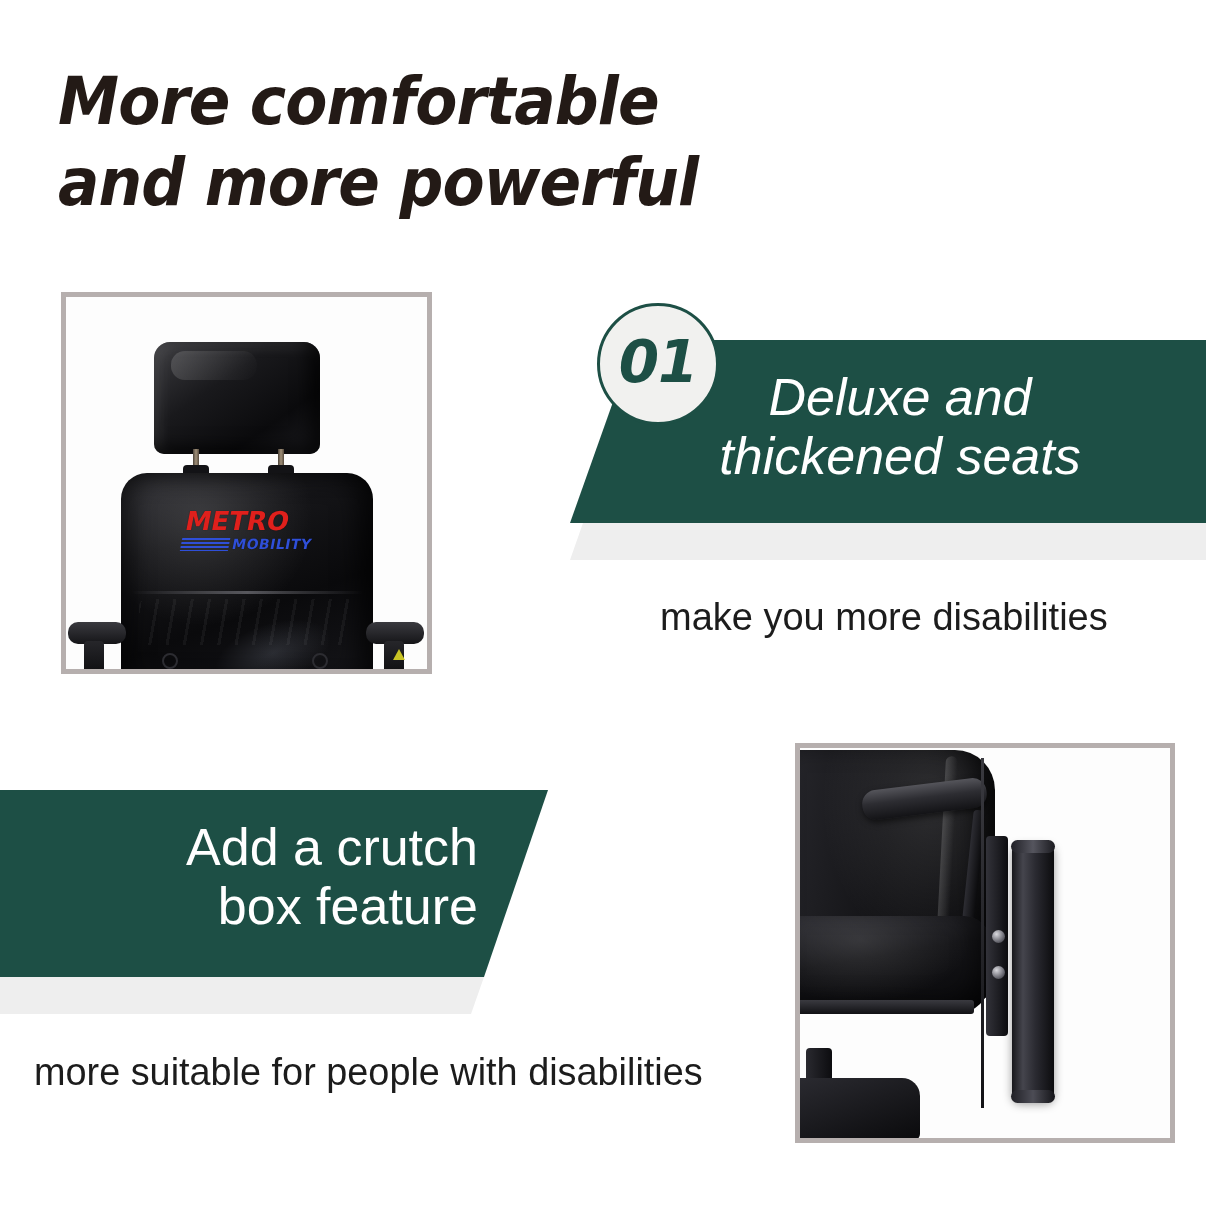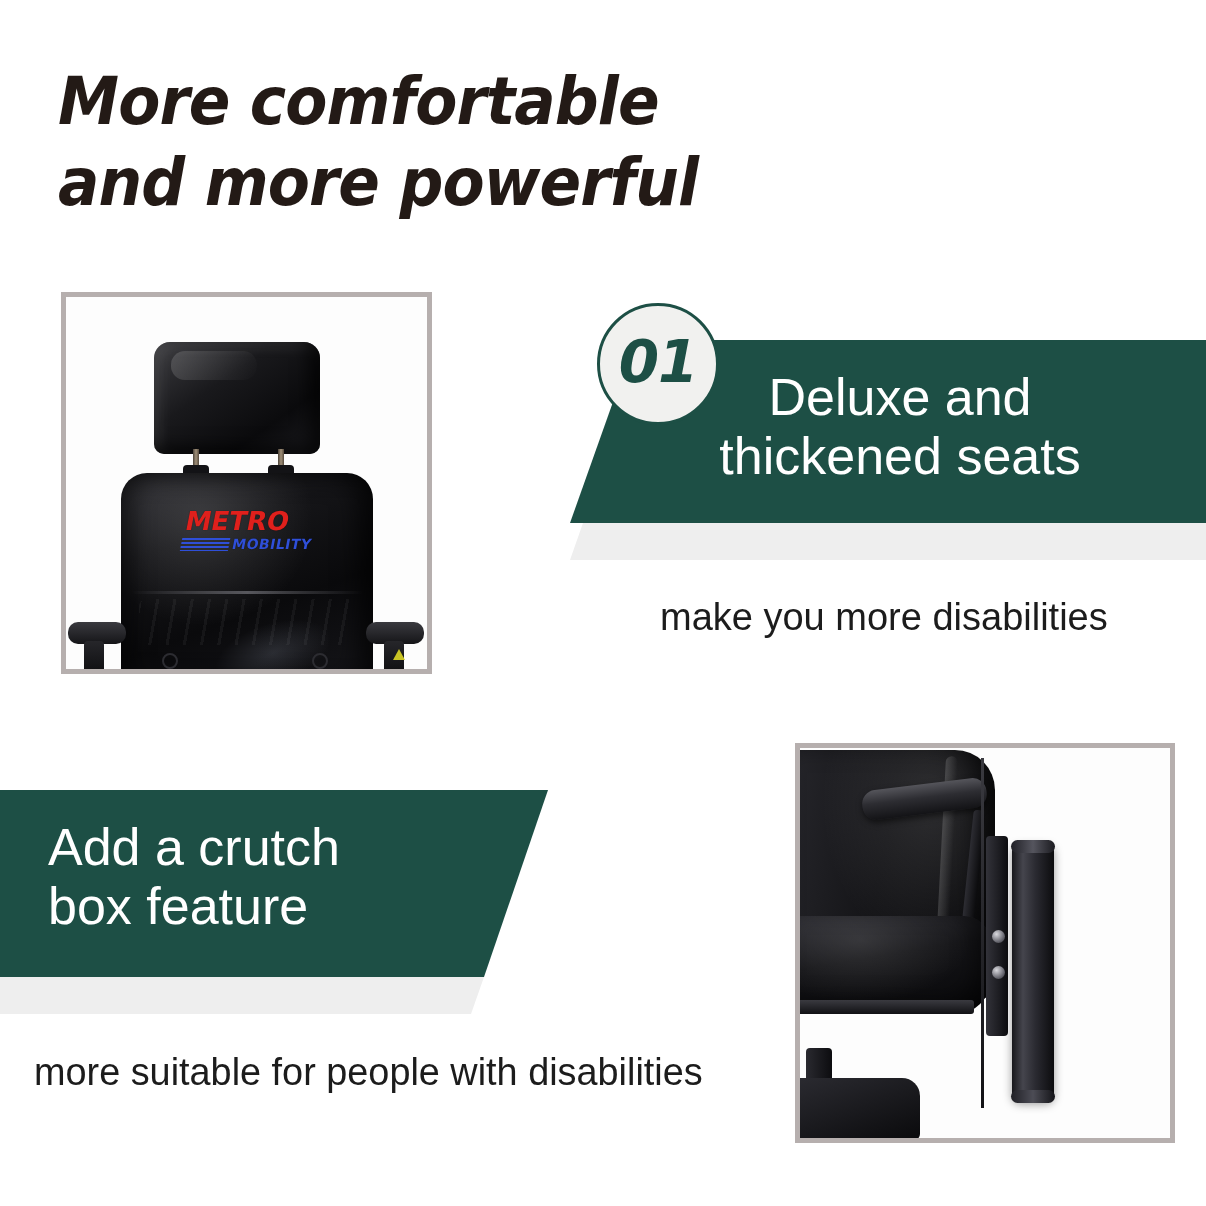--- a/index.html
+++ b/index.html
@@ -334,25 +334,26 @@
     font-family: "Liberation Sans", sans-serif;
     font-weight: 400;
     font-size: 52px;
     line-height: 1.13;
     white-space: pre-line;
   }
   .banner-1-text {
     left: 600px; top: 368px;
     width: 600px;
     text-align: center;
+    font-style: italic;
   }
   .banner-2-text {
     left: 48px; top: 818px;
     width: 430px;
-    text-align: left;
+    text-align: right;
   }
 
   
   .badge {
     position: absolute;
     border-radius: 50%;
     background: #f1f1ef;
     border: 3px solid #1d4f45;
     display: flex;
     align-items: center;

